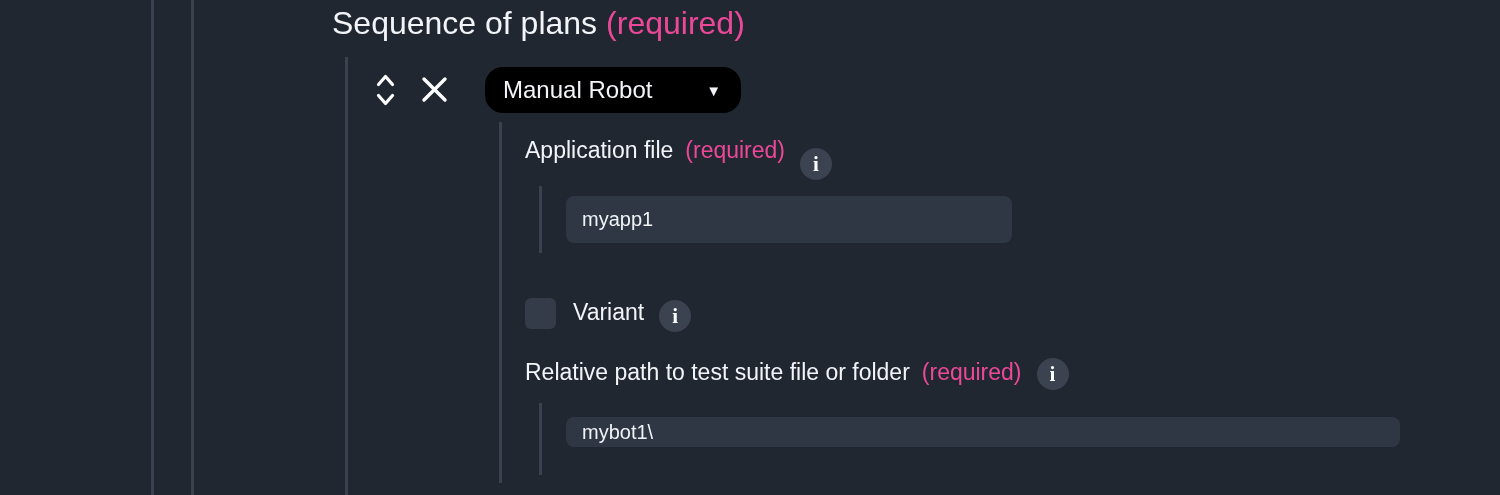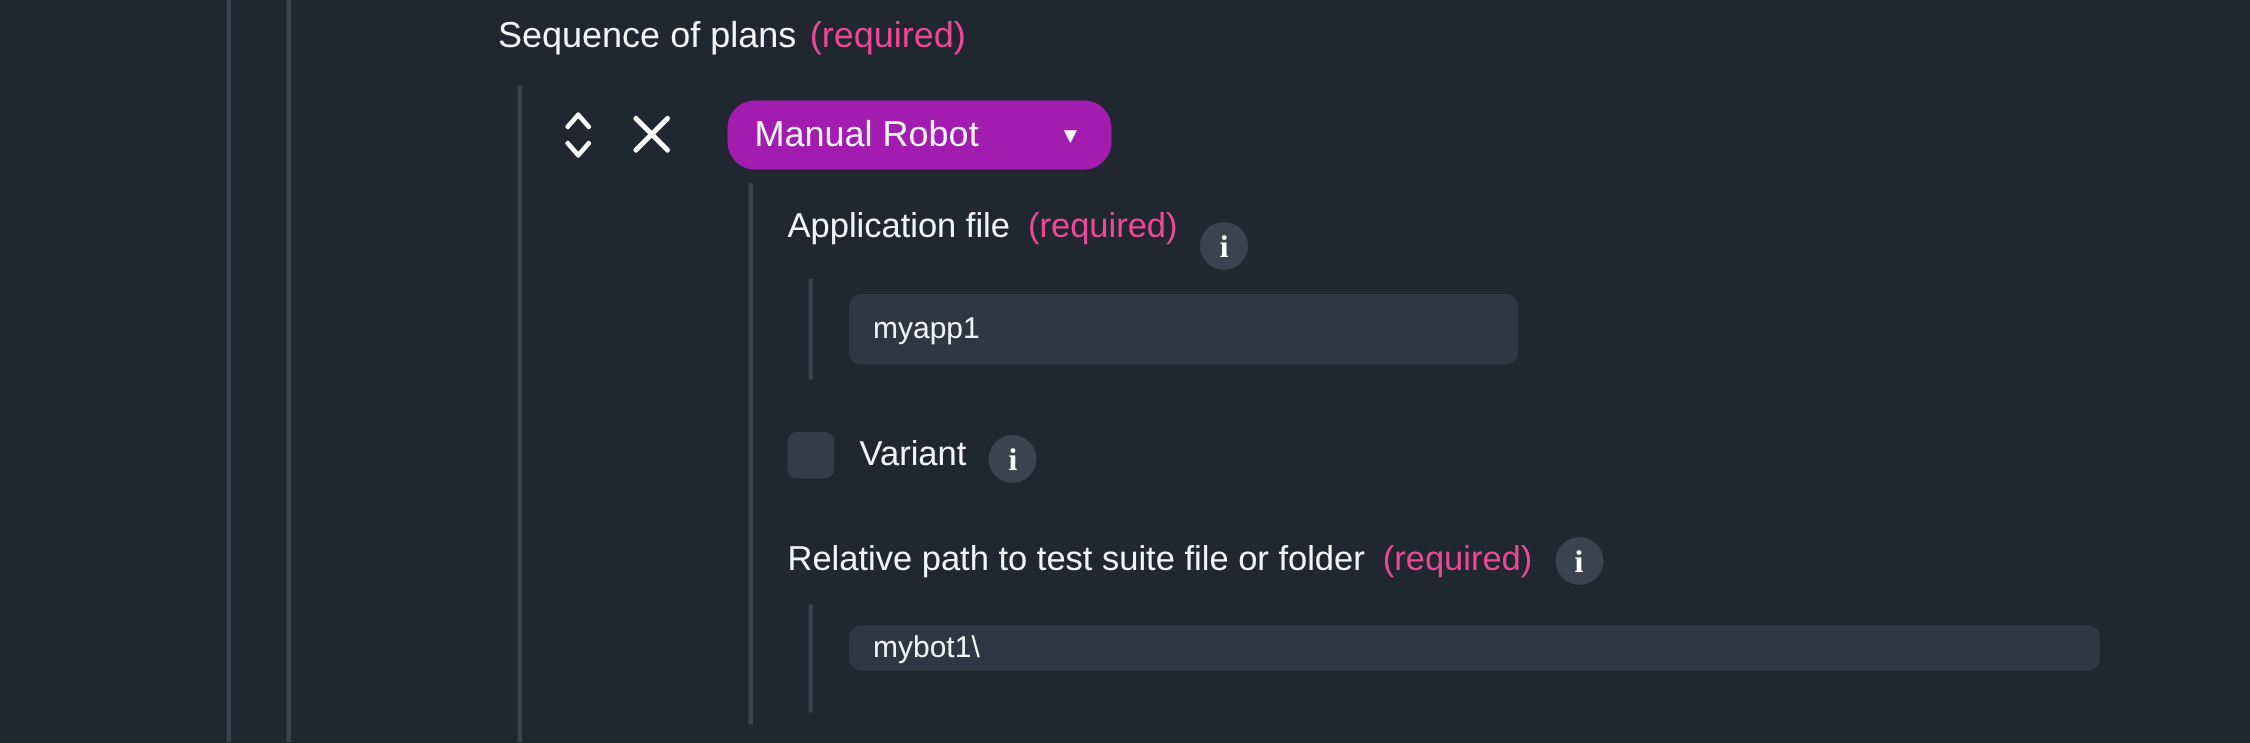--- a/index.html
+++ b/index.html
@@ -7,29 +7,29 @@
     position:relative; width:1500px; height:495px;
     background:#212731; overflow:hidden;
     font-family:"Liberation Sans", sans-serif;
     -webkit-font-smoothing:antialiased;
   }
   .vline { position:absolute; width:3px; background:#39424e; }
 
   .section-heading {
     position:absolute; left:332px; top:8px;
     display:flex; gap:9px; align-items:flex-start;
-    font-size:24px; line-height:31px; color:#f2f4f8; white-space:nowrap;
+    font-size:32px; line-height:31px; color:#f2f4f8; white-space:nowrap;
   }
   .req { color:#ec4899; }
 
   .icon-svg { position:absolute; display:block; cursor:pointer; }
 
   .dropdown-btn {
     position:absolute; left:485px; top:67px; width:256px; height:46px;
-    background:#a21caf; border:none; border-radius:18px;
+    background:#000000; border:none; border-radius:18px;
     display:flex; align-items:center; justify-content:space-between;
     padding:0 20px 0 18px; box-sizing:border-box;
     color:#f2f4f8; font-size:24px; font-family:inherit; cursor:pointer;
     white-space:nowrap;
   }
   .dropdown-btn .caret { font-size:15px; margin-left:12px; }
 
   .label-row {
     position:absolute; display:flex; align-items:flex-start;
     font-size:23px; line-height:31px; color:#f2f4f8; white-space:nowrap;
@@ -88,21 +88,21 @@
     <span class="gap"></span>
     <span class="req">(required)</span>
     <span class="gap" style="width:15px;"></span>
     <span class="info-badge" style="margin-top:13px;">
         <span>i</span>
       </span>
   </div>
 
   <input class="text-input" style="left: 566px; top: 196px; width: 446px; height: 47px;" type="text" value="myapp1">
 
-  <div class="label-row" style="left:525px; top:287px;">
+  <div class="label-row" style="left:525px; top:297px;">
     <span class="checkbox" style="margin-top:1px;"></span>
     <span class="gap" style="width:17px;"></span>
     <span>Variant</span>
     <span class="gap" style="width:15px;"></span>
     <span class="info-badge" style="margin-top:3px;">
         <span>i</span>
       </span>
   </div>
 
   <div class="label-row" style="left:525px; top:357px;">

